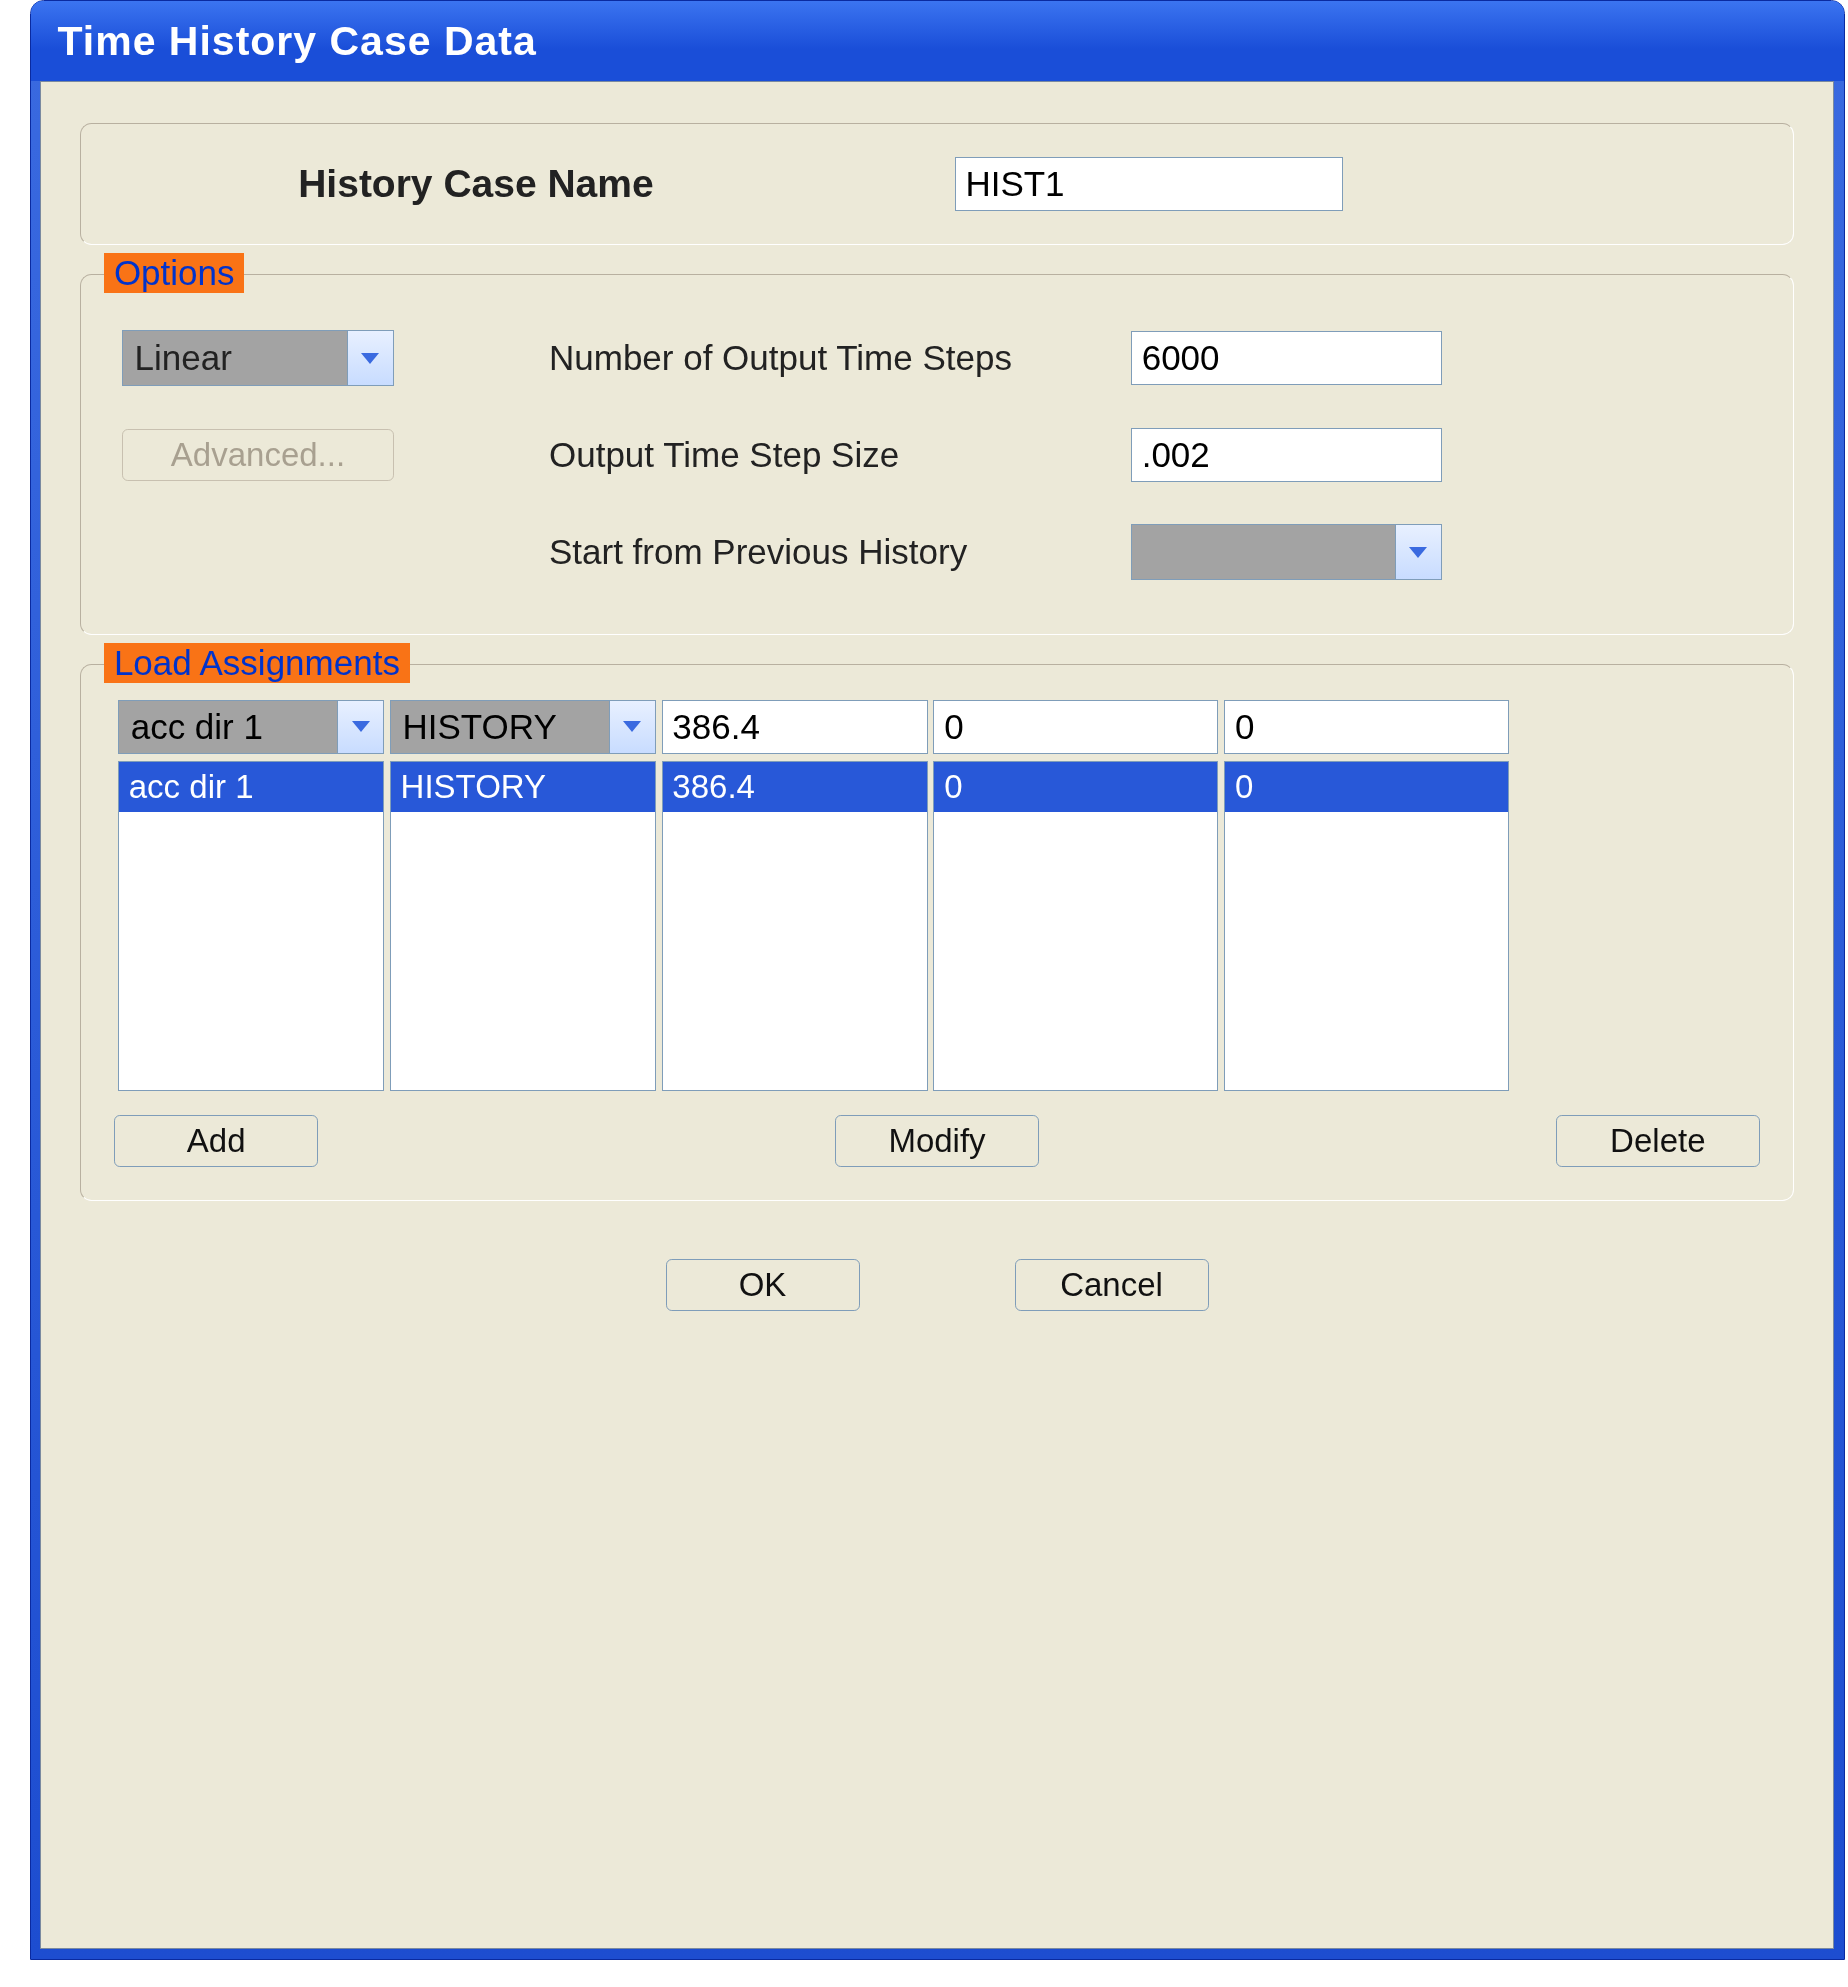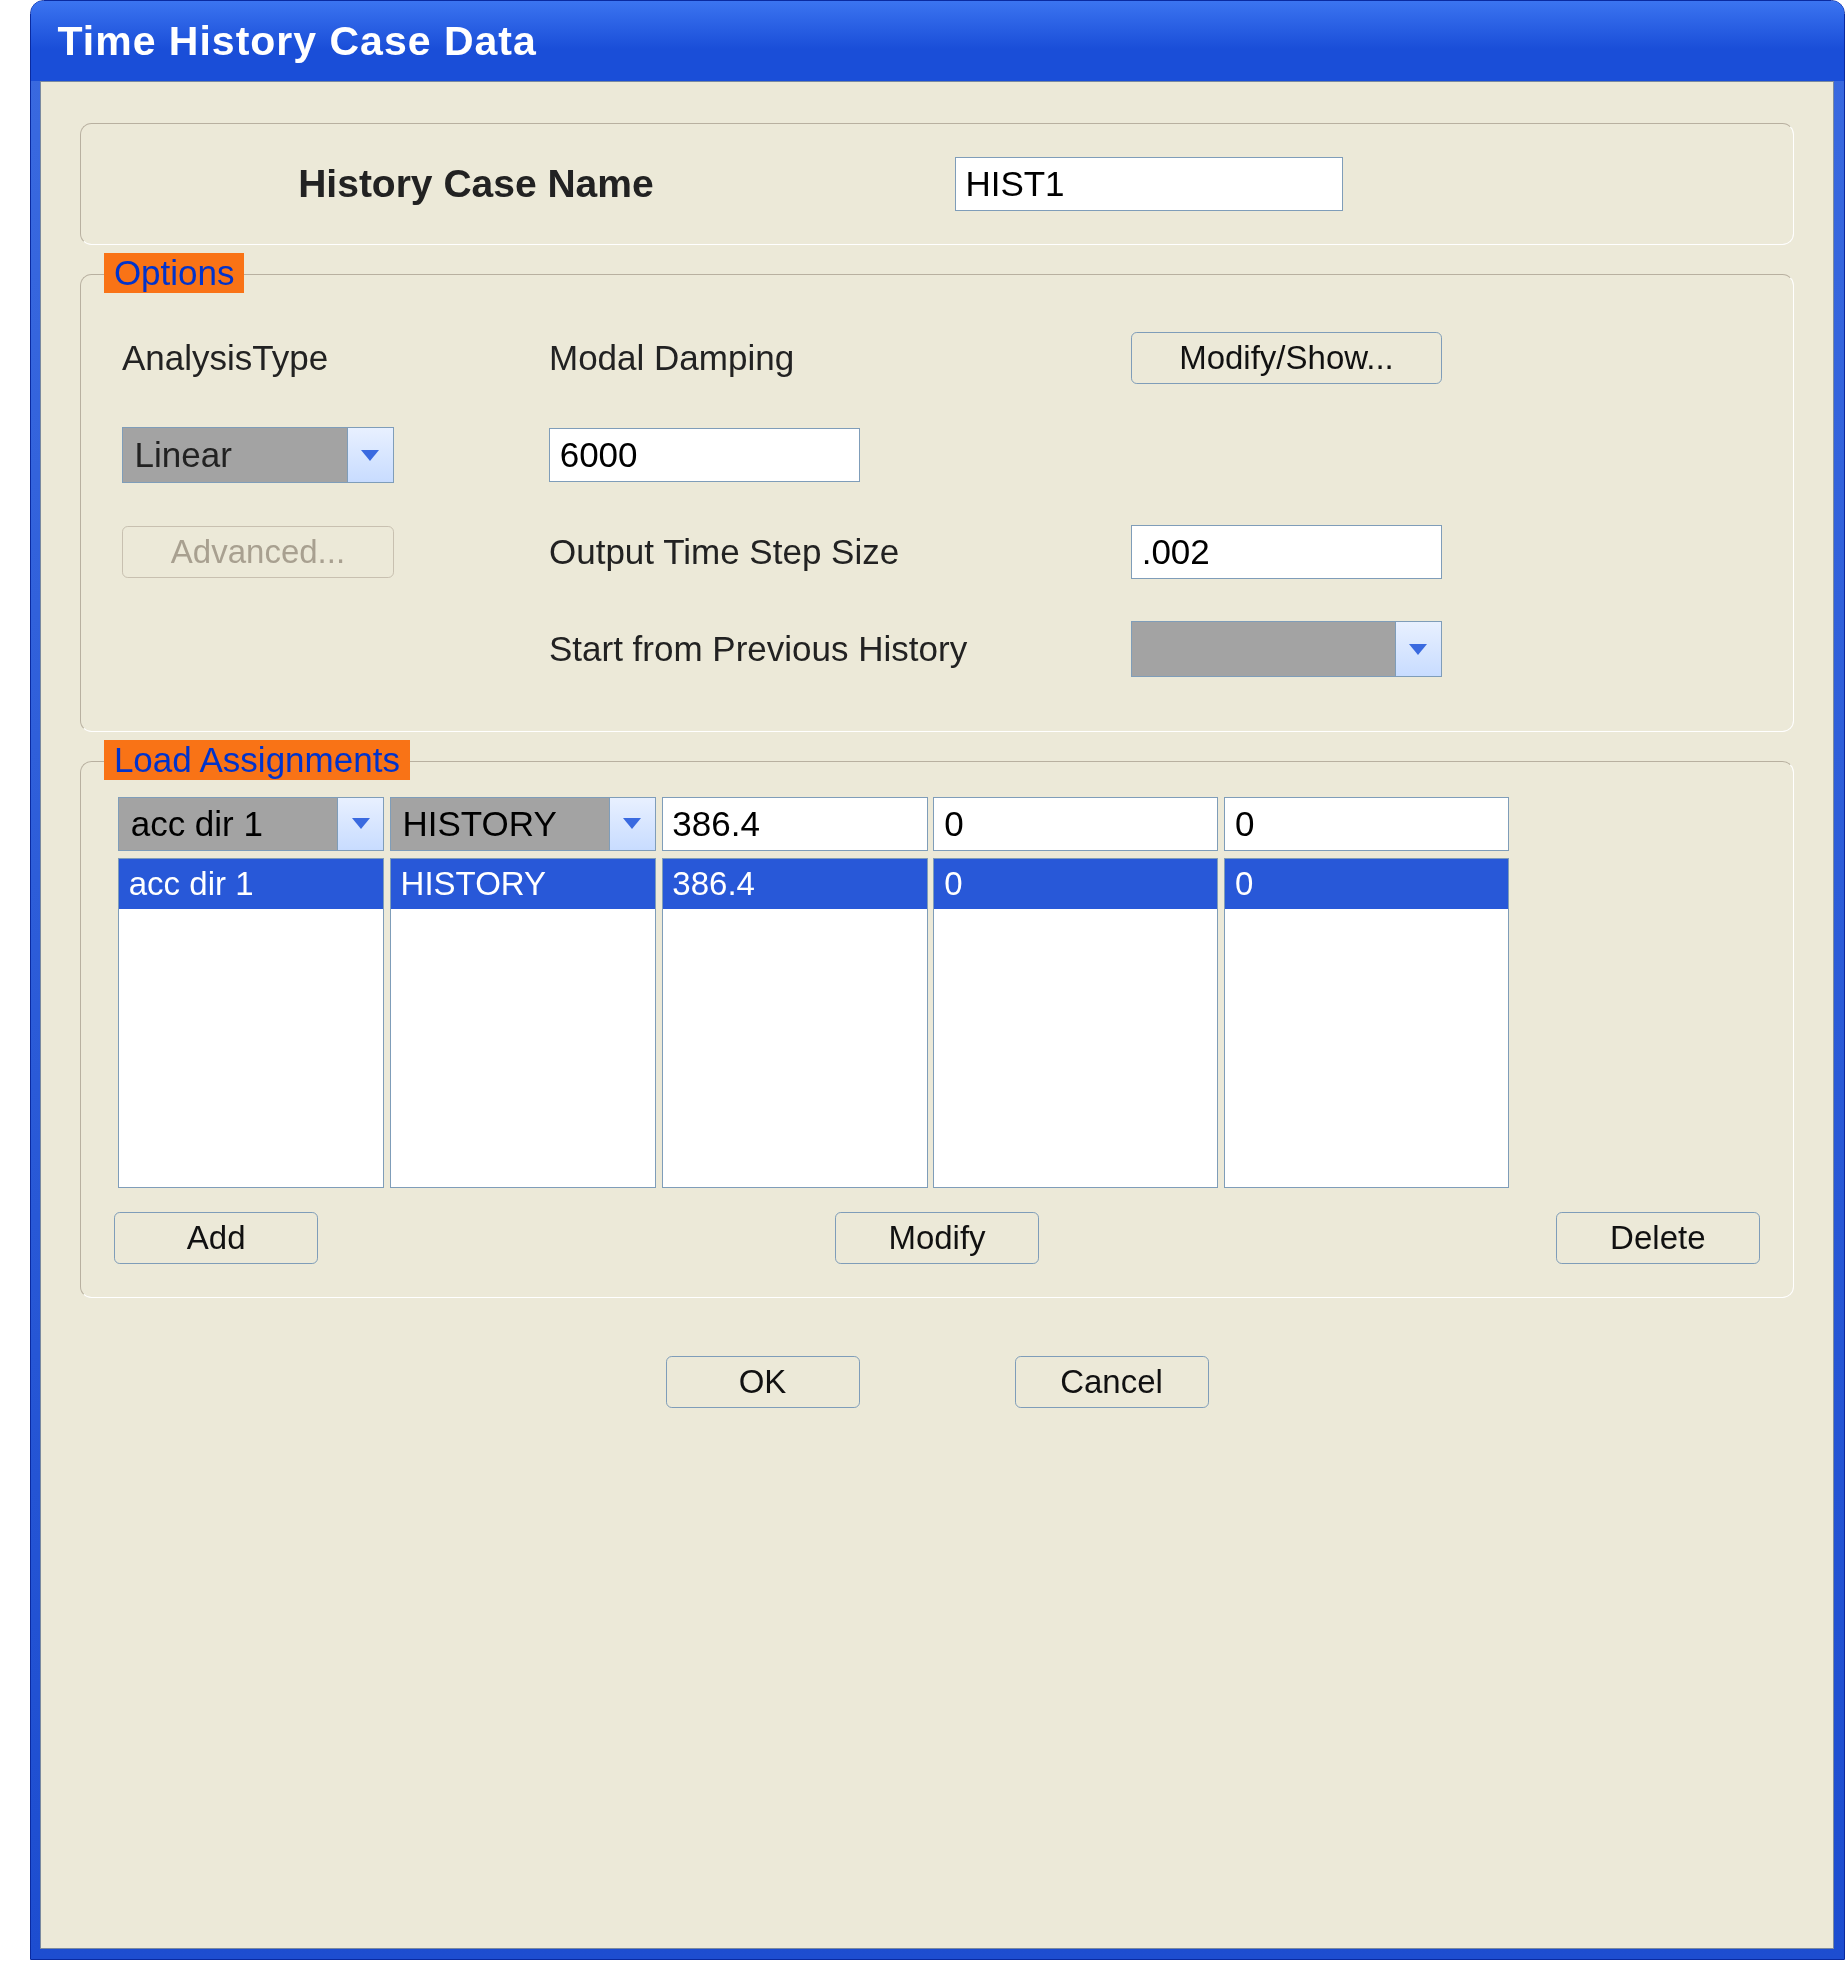--- a/index.html
+++ b/index.html
@@ -230,37 +230,31 @@
       <div class="groupbox noheader">
         <div class="namebox">
           <div class="lbl">History Case Name</div>
           <input class="textfield name" value="HIST1" style="">
         </div>
       </div>
 
       <div class="groupbox">
         <div class="legend">Options</div>
 
-        <div class="options-row">
-          <div class="options-col1">AnalysisType</div>
-          <div class="options-col2">Modal Damping</div>
-          <div class="options-col3">
-            <button class="btn modify">Modify/Show...</button>
-          </div>
-        </div>
 
         <div class="options-row">
           <div class="options-col1">
             <div class="select">
               <span class="sel-text">Linear</span>
               <span class="sel-btn">
                   <span class="chev"></span>
                 </span>
             </div>
           </div>
+          <div class="options-col2">Number of Output Time Steps</div>
           <div class="options-col3">
             <input class="textfield opt" value="6000" style="">
           </div>
         </div>
 
         <div class="options-row">
           <div class="options-col1">
             <button class="btn adv disabled" disabled="">Advanced...</button>
           </div>
           <div class="options-col2">Output Time Step Size</div>

